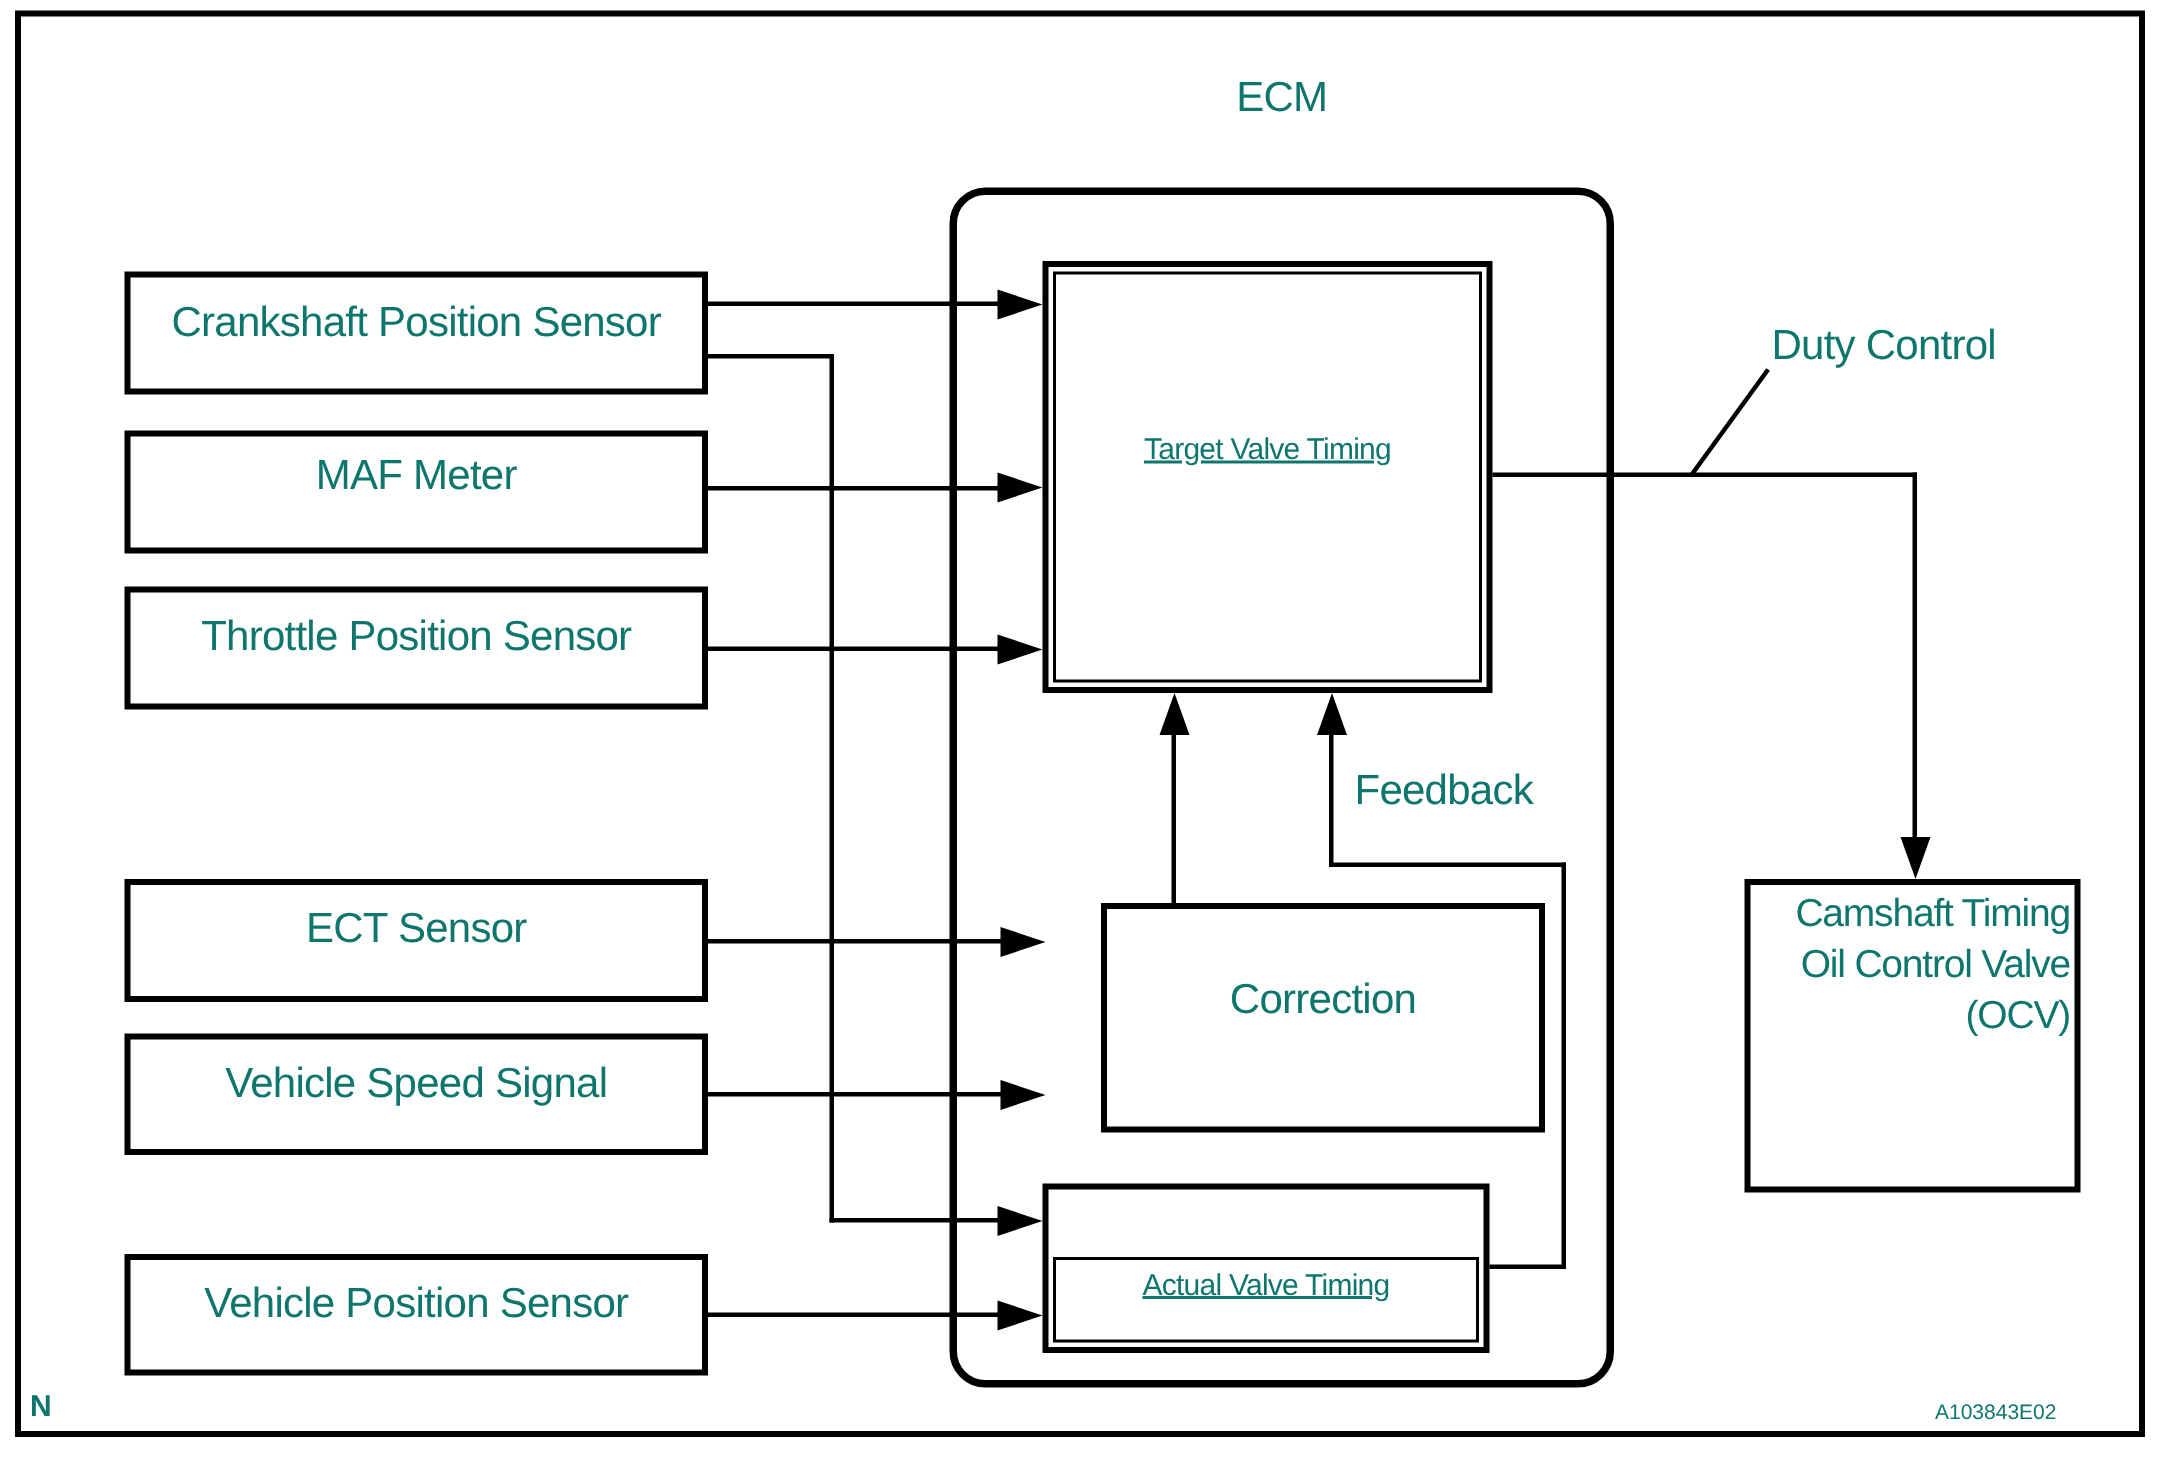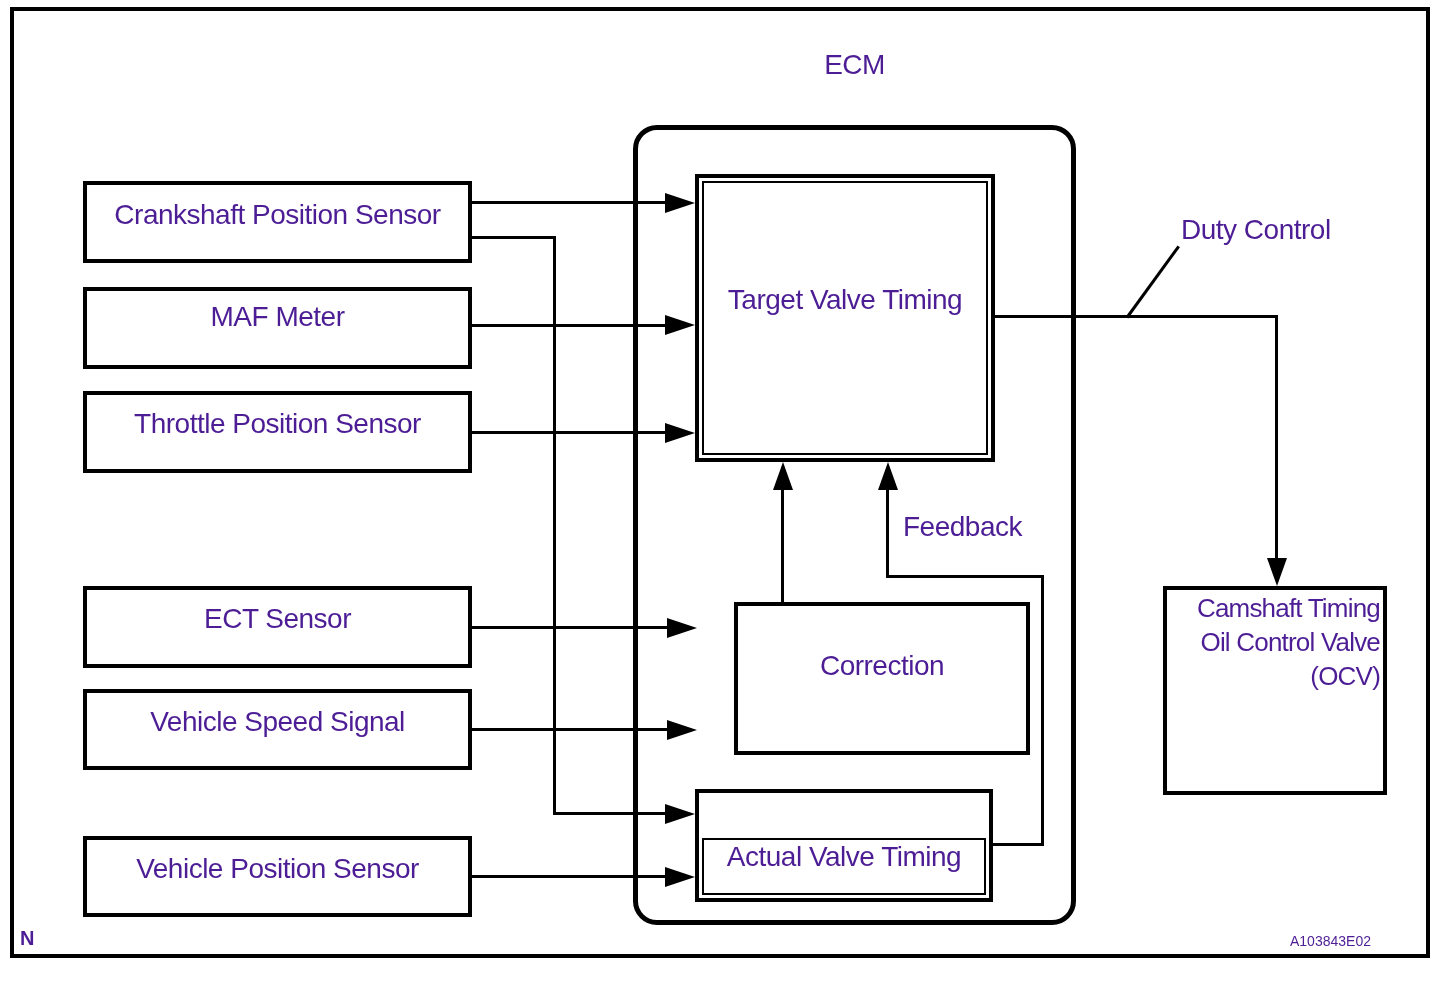--- a/index.html
+++ b/index.html
@@ -1,38 +1,38 @@
 <!DOCTYPE html>
 <html><head>
 <meta charset="utf-8">
 <style>
   html,body{margin:0;padding:0;background:#ffffff;}
   #stage{
     position:relative;
     width:1456px;height:982px;
     background:#ffffff;
     font-family:"Liberation Sans","DejaVu Sans",sans-serif;
-    color:#4c1d95;
+    color:#0f766e;
     overflow:hidden;
   }
   .abs{position:absolute;box-sizing:border-box;}
   .frame{border:4px solid #000;}
   .box{
     border:4px solid #000;
     display:flex;align-items:center;justify-content:center;
     text-align:center;
     font-size:28px;letter-spacing:-0.5px;line-height:32px;
     background:#fff;
   }
   .dblbox{border:4px solid #000;background:#fff;}
   .dblbox .inner{
     position:absolute;left:3px;top:3px;right:3px;bottom:3px;
     border:2px solid #000;
     display:flex;align-items:center;justify-content:center;
-    text-align:center;font-size:28px;letter-spacing:-0.5px;line-height:32px;
+    text-align:center;font-size:20px;letter-spacing:-0.5px;line-height:32px;text-decoration:underline;
   }
   .ecm{
     border:5px solid #000;border-radius:24px;background:#fff;
   }
   .lbl{font-size:28px;letter-spacing:-0.5px;line-height:30px;white-space:nowrap;}
   .hline{height:3px;background:#000;}
   .vline{width:3px;background:#000;}
   .arr-r{width:0;height:0;border-top:10px solid transparent;border-bottom:10px solid transparent;border-left:30px solid #000;}
   .arr-u{width:0;height:0;border-left:10px solid transparent;border-right:10px solid transparent;border-bottom:28px solid #000;}
   .arr-d{width:0;height:0;border-left:10px solid transparent;border-right:10px solid transparent;border-top:28px solid #000;}

